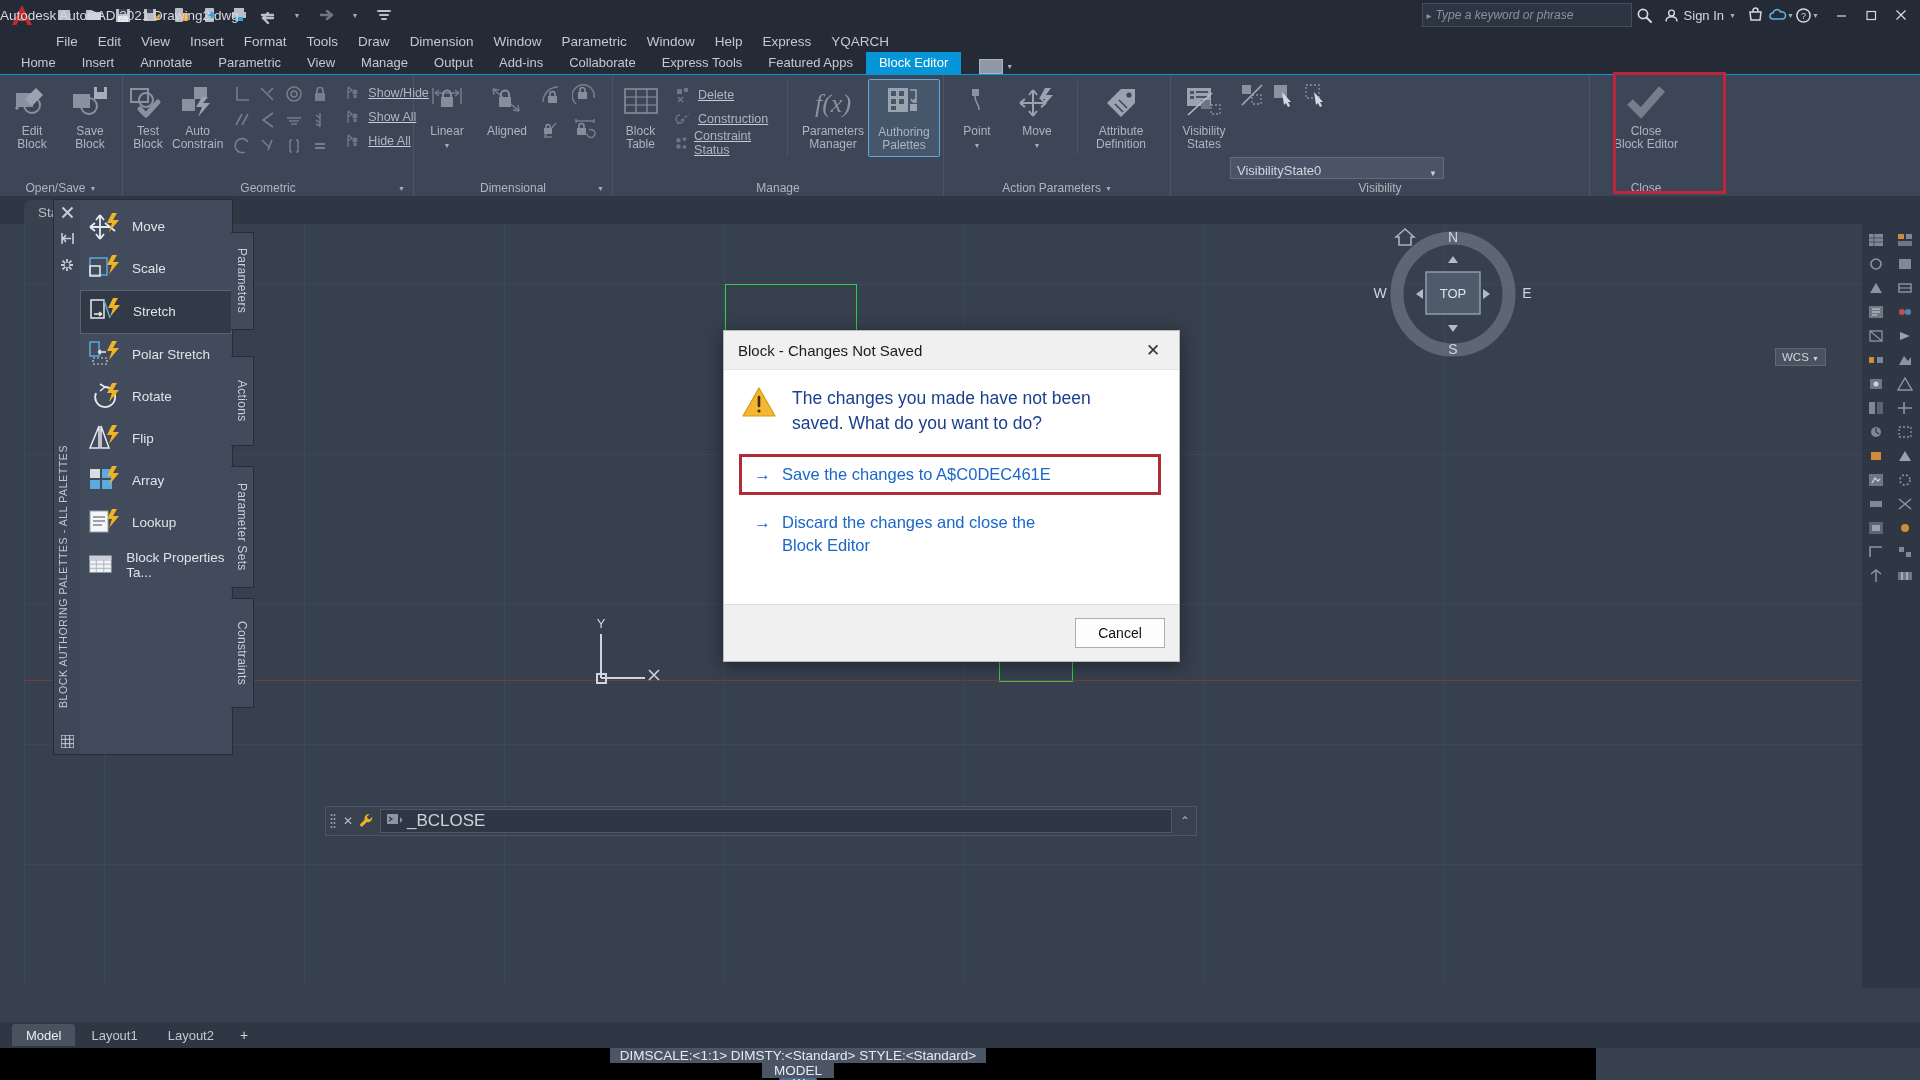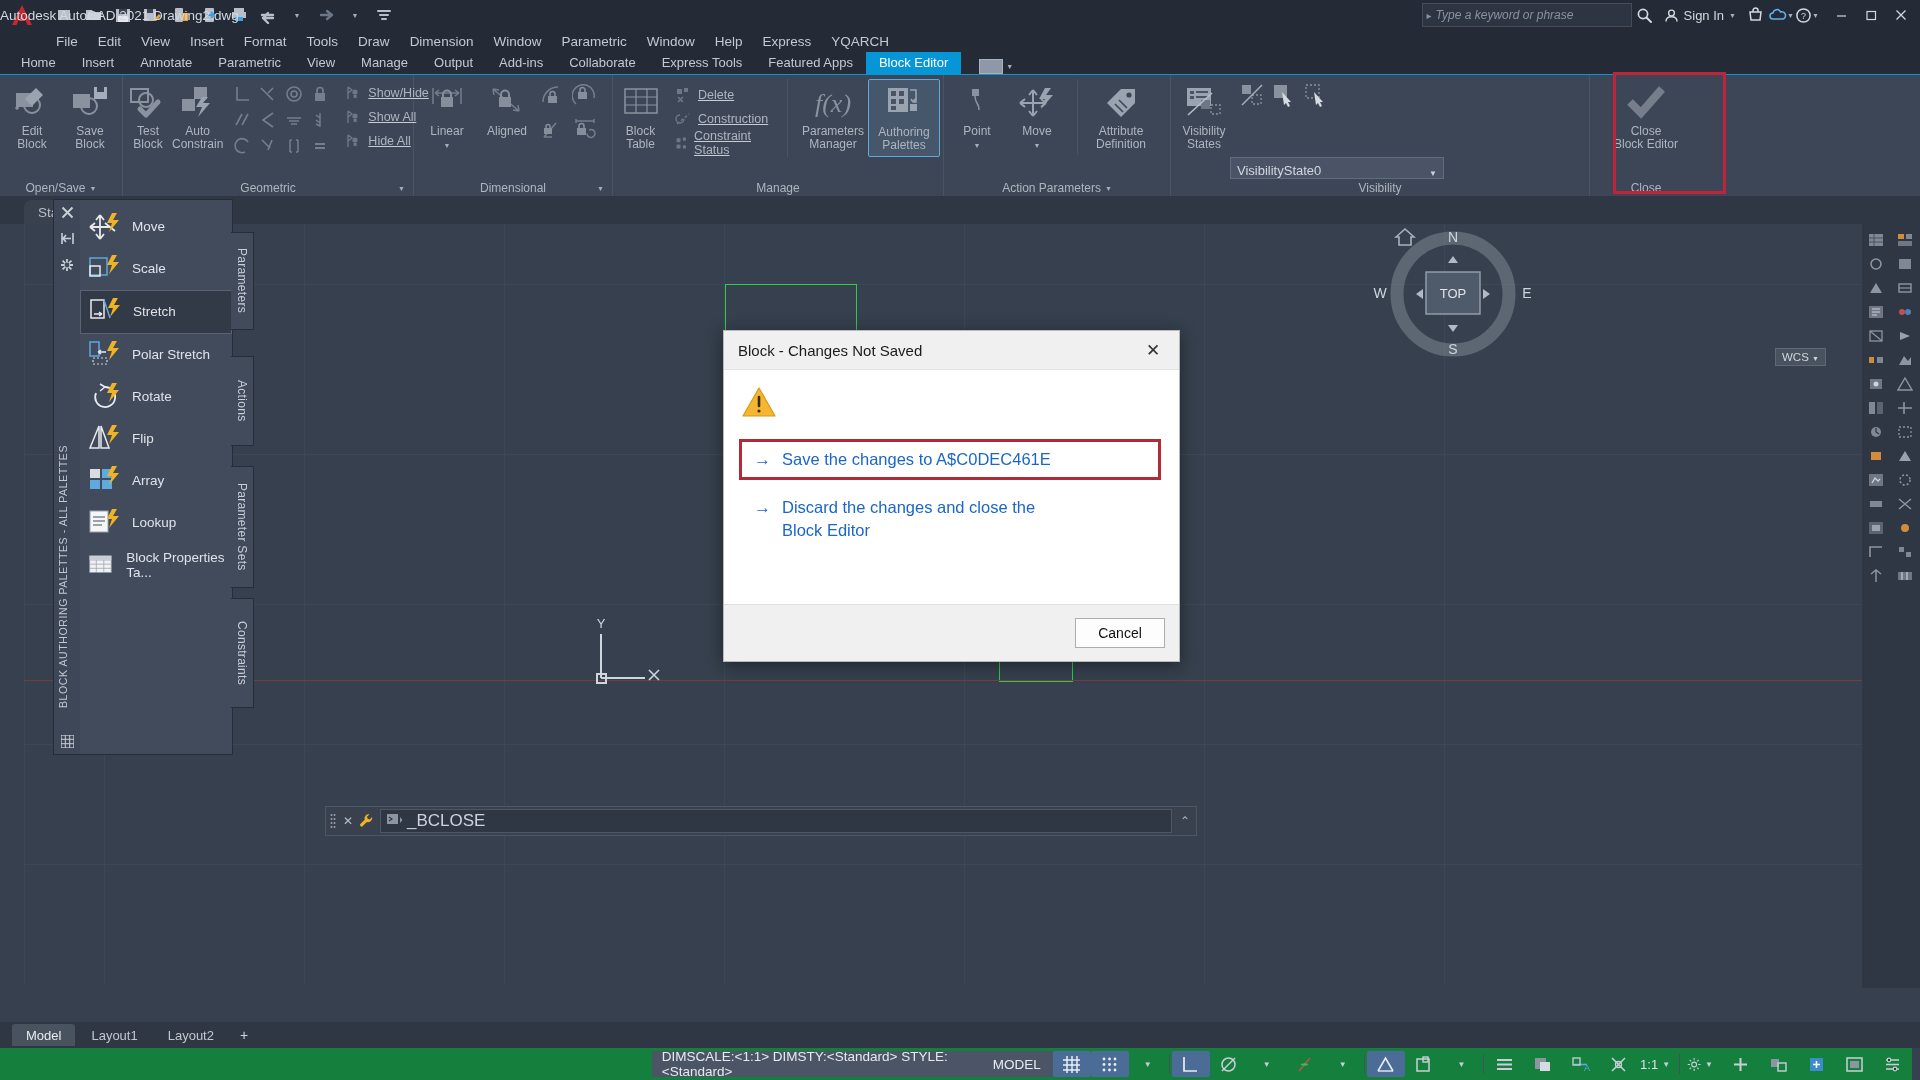--- a/index.html
+++ b/index.html
@@ -116,21 +116,21 @@
   .cmd-prompt .t{font-size:17px;color:#ced3db;}
   .cmd-min{width:22px;text-align:center;color:#aab1bc;font-size:12px;}
 
   
   .layoutbar{position:absolute;left:0;top:1022px;width:1920px;height:26px;background:#2f3644;display:flex;align-items:center;padding-left:12px;gap:2px;}
   .ltab{height:22px;padding:0 14px;display:flex;align-items:center;font-size:13px;color:#c2c8d1;border-radius:3px 3px 0 0;}
   .ltab.active{background:#4a5musical;background-color:#49525f;color:#e8ecf1;}
   .ltab.plus{color:#cfd5dd;font-size:14px;padding:0 10px;}
 
   
-  .statusbar{position:absolute;left:0;top:1048px;width:1912px;height:32px;background:#15803d;display:flex;align-items:center;}
+  .statusbar{position:absolute;left:0;top:1048px;width:1596px;height:32px;background:#000000;display:flex;align-items:center;flex-direction:column;}
   .sb-dim{background:#4c5566;height:26px;display:flex;align-items:center;padding:0 10px;font-size:13.5px;color:#e6eaf0;}
   .sb-sep{width:1px;height:20px;background:#46505f;margin:0 2px;}
   .sb-btn{height:26px;min-width:28px;display:flex;align-items:center;justify-content:center;padding:0 5px;border-radius:2px;color:#c9cfd8;font-size:13px;}
   .sb-btn.on{background:#4a6c97;}
   .sb-model{height:26px;padding:0 12px;display:flex;align-items:center;background:#4c5566;font-size:13.5px;color:#e6eaf0;}
   .sb-drop{font-size:8px;color:#c9cfd8;padding:0 4px;}
 
   .ucs{position:absolute;}
   .wcsbadge{position:absolute;background:#49525f;border:1px solid #5e6877;color:#cfd5de;font-size:11.5px;padding:2px 6px;}
 </style>
@@ -1061,20 +1061,21 @@
     </div>
     <div class="dlg-body">
       <div class="dlg-msgrow">
         <div>
           <svg width="34" height="32" viewBox="0 0 34 32">
               <path d="M17 2 L33 30 H1 Z" fill="#f5b731" stroke="#d49a16" stroke-width="1.2" stroke-linejoin="round"></path>
               <path d="M17 11v9" stroke="#3a2b06" stroke-width="2.6" stroke-linecap="round"></path>
               <circle cx="17" cy="25" r="1.6" fill="#3a2b06"></circle>
             </svg>
         </div>
+        <div class="dlg-msg">The changes you made have not been saved. What do you want to do?</div>
       </div>
 
       <div class="choice boxed">
         <span class="arrow">→</span>
         <span class="ctext">Save the changes to A$C0DEC461E</span>
       </div>
 
       <div class="choice" style="margin-top:10px;">
         <span class="arrow">→</span>
         <span class="ctext" style="max-width:290px;display:inline-block;">Discard the changes and close the Block Editor</span>

